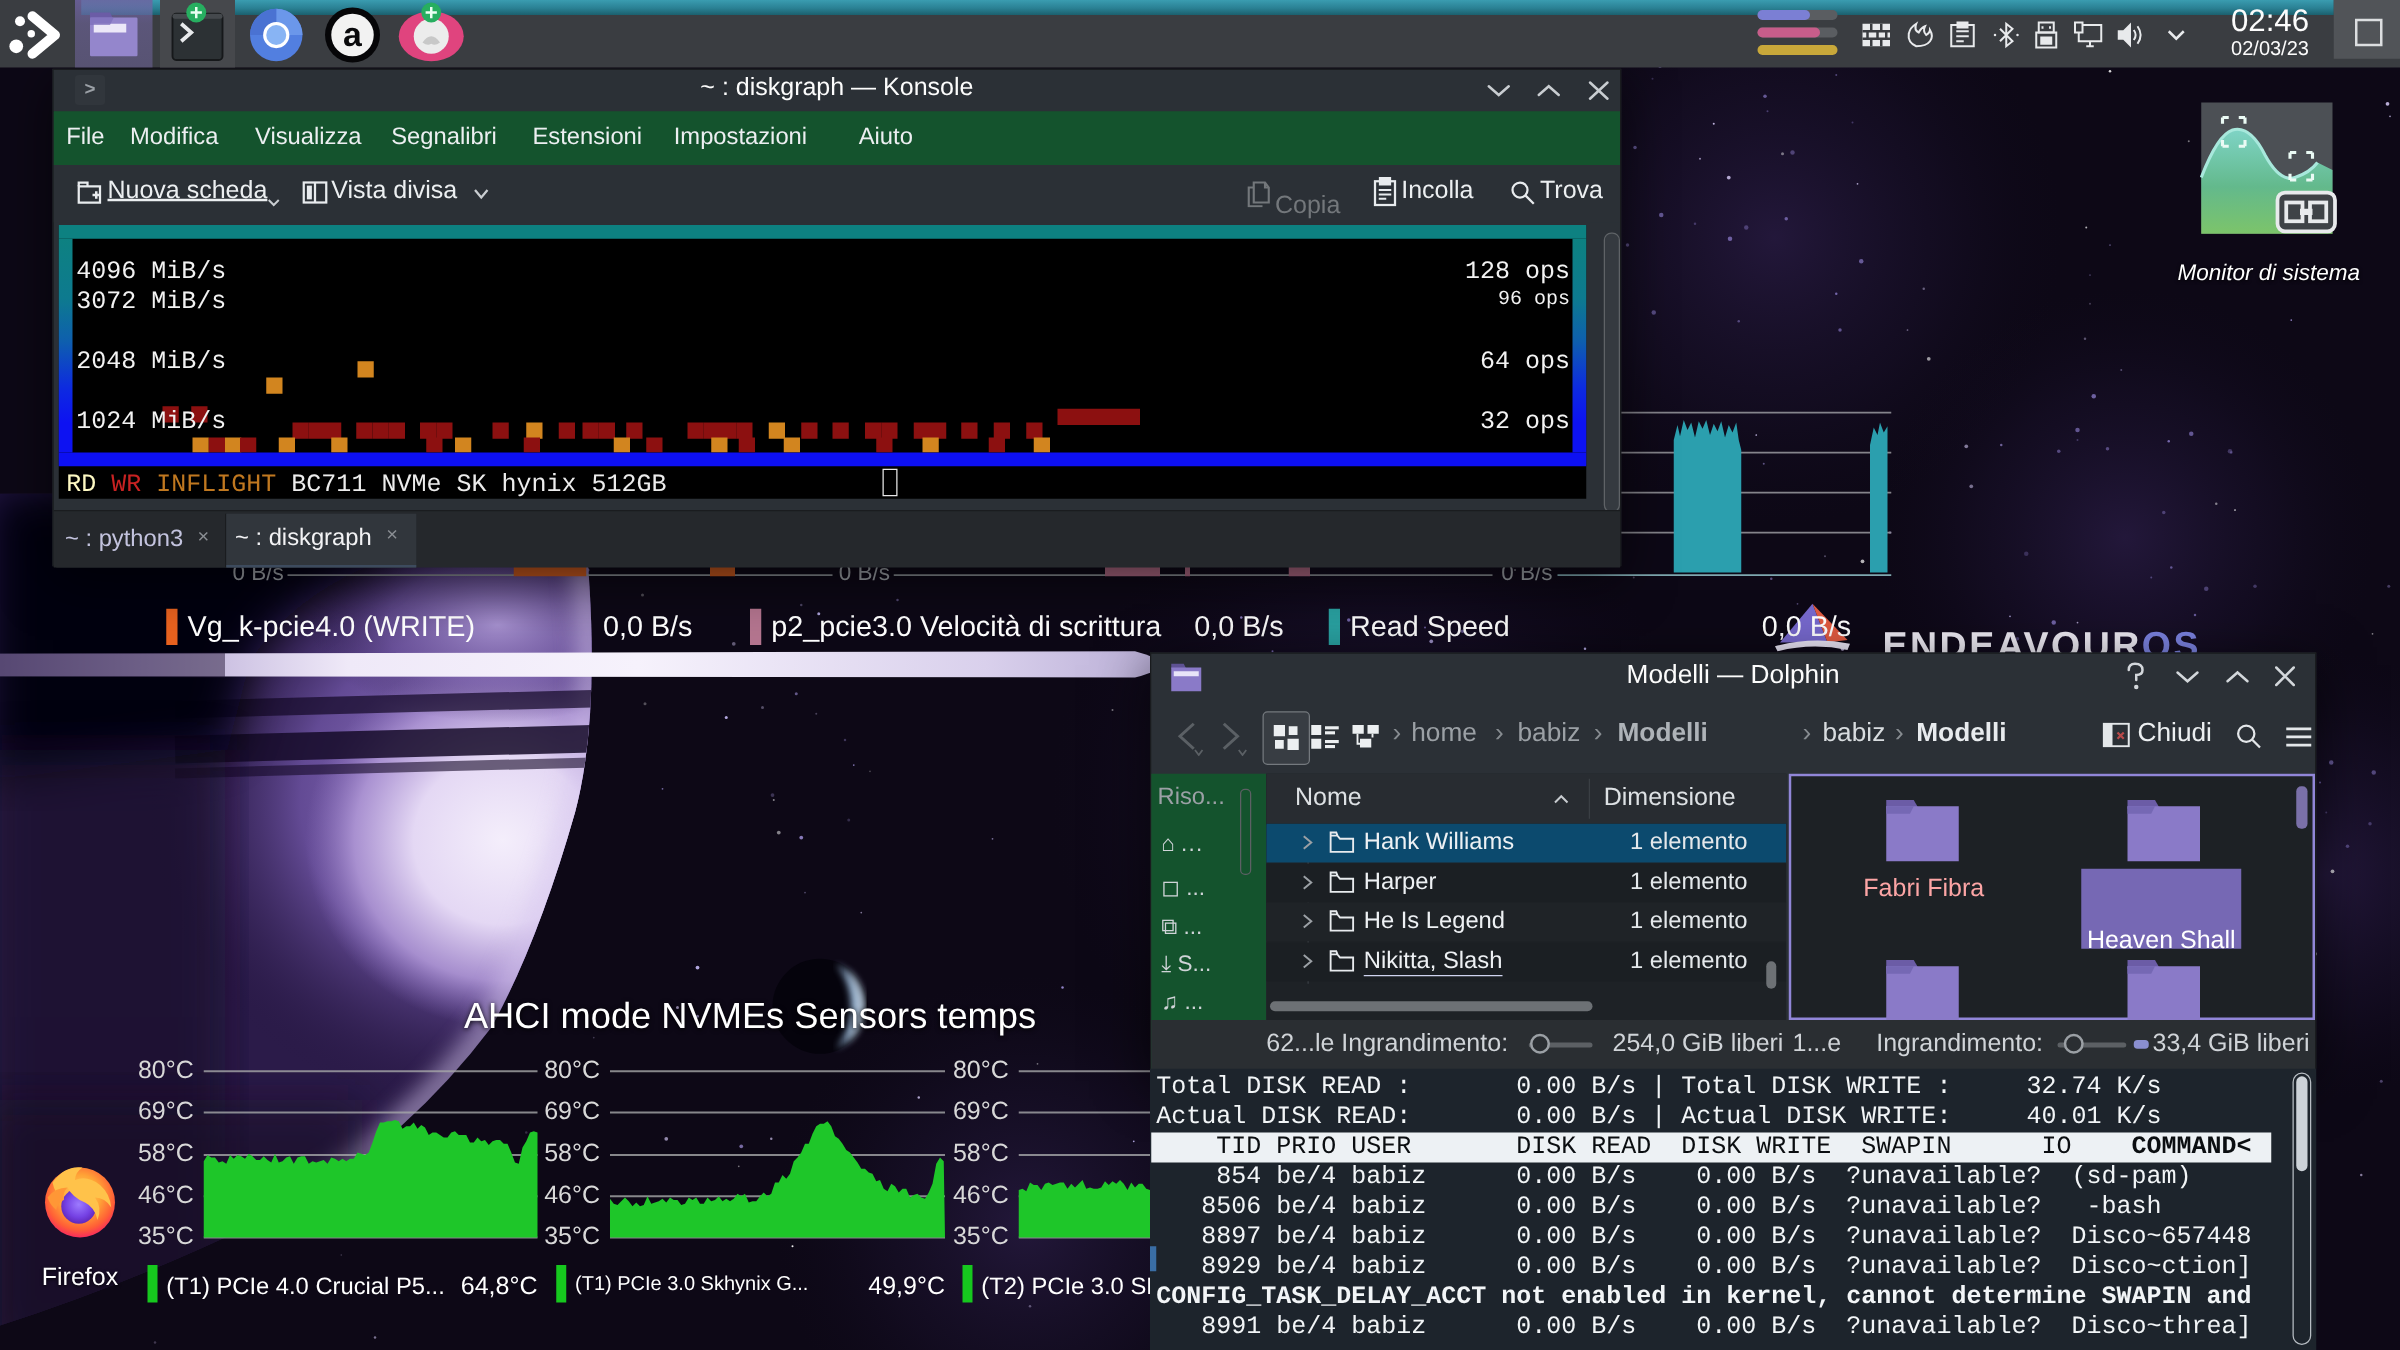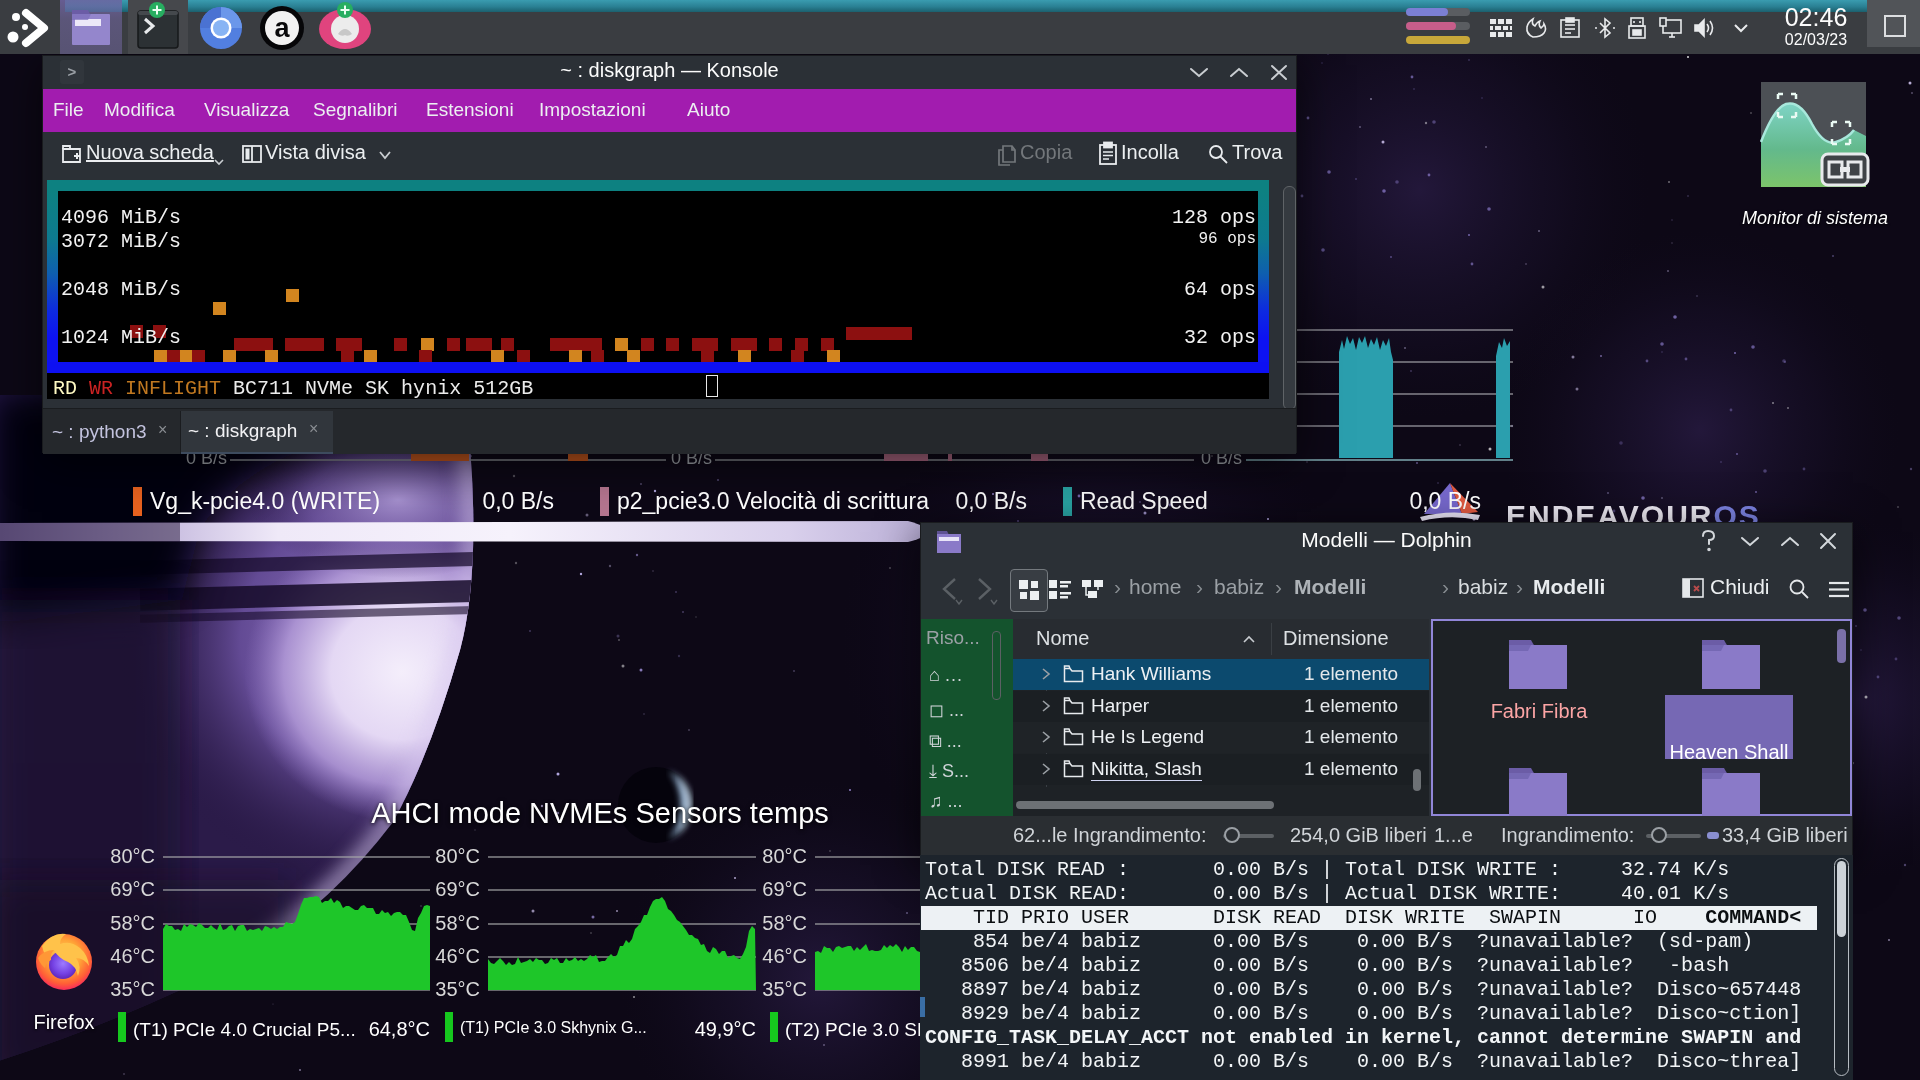--- a/index.html
+++ b/index.html
@@ -593,21 +593,21 @@
       <div class="abs" style="left:0;top:3px;width:100%;text-align:center;font-size:20px;color:#fcfcfc;">~ : diskgraph — Konsole</div>
       <svg class="abs" style="left:1144px;top:0px;" width="111" height="33" viewBox="0 0 111 33">
         <g stroke="#c9cdd1" stroke-width="2" fill="none" stroke-linecap="round">
           <path d="M 4 13 L 12 20 L 20 13"></path>
           <path d="M 44 20 L 52 13 L 60 20"></path>
           <path d="M 85 10 L 99 23 M 99 10 L 85 23"></path>
         </g>
       </svg>
     </div>
 
-    <div class="abs" style="left:0;top:33px;width:100%;height:43px;background:#a21caf;font-size:19px;color:#eceff1;">
+    <div class="abs" style="left:0;top:33px;width:100%;height:43px;background:#14532d;font-size:19px;color:#eceff1;">
       <span class="abs" style="left:10px;top:10px;">File</span>
       <span class="abs" style="left:61px;top:10px;">Modifica</span>
       <span class="abs" style="left:161px;top:10px;">Visualizza</span>
       <span class="abs" style="left:270px;top:10px;">Segnalibri</span>
       <span class="abs" style="left:383px;top:10px;">Estensioni</span>
       <span class="abs" style="left:496px;top:10px;">Impostazioni</span>
       <span class="abs" style="left:644px;top:10px;">Aiuto</span>
     </div>
 
     <div class="abs" style="left:0;top:76px;width:100%;height:46px;background:#2b3036;">
@@ -633,21 +633,21 @@
       <svg class="abs" style="left:334px;top:17px" width="16" height="12" viewBox="0 0 16 12">
           <path d="M 3 3 L 8 9 L 13 3" stroke="#c9cdd1" stroke-width="1.8" fill="none"></path>
         </svg>
       <svg class="abs" style="left:953px;top:10px" width="22" height="24" viewBox="0 0 22 24">
         <g stroke="#73777b" stroke-width="1.7" fill="none">
           <path d="M 7 4 L 16 4 L 19 8 L 19 20 L 7 20 Z"></path>
             <path d="M 16 4 L 16 8 L 19 8"></path>
             <path d="M 7 8 L 3 8 L 3 23 L 14 23"></path>
         </g>
       </svg>
-      <span class="abs" style="left:977px;top:9px;font-size:20px;color:#73777b;">Copia</span>
+      <span class="abs" style="left:977px;top:21px;font-size:20px;color:#73777b;">Copia</span>
       <svg class="abs" style="left:1054px;top:9px" width="22" height="26" viewBox="0 0 22 26">
         <g stroke="#e8ebee" stroke-width="1.8" fill="none">
           <rect x="3" y="4" width="16" height="19"></rect>
             <rect x="7" y="1.5" width="8" height="5" fill="#e8ebee"></rect>
           <path d="M 6 11 L 16 11 M 6 14.5 L 16 14.5 M 6 18 L 12 18" stroke-width="1.6"></path>
         </g>
       </svg>
       <span class="abs" style="left:1078px;top:9px;font-size:20px;color:#eceff1;">Incolla</span>
       <svg class="abs" style="left:1163px;top:10px" width="24" height="24" viewBox="0 0 24 24">
         <g stroke="#e8ebee" stroke-width="1.8" fill="none">

